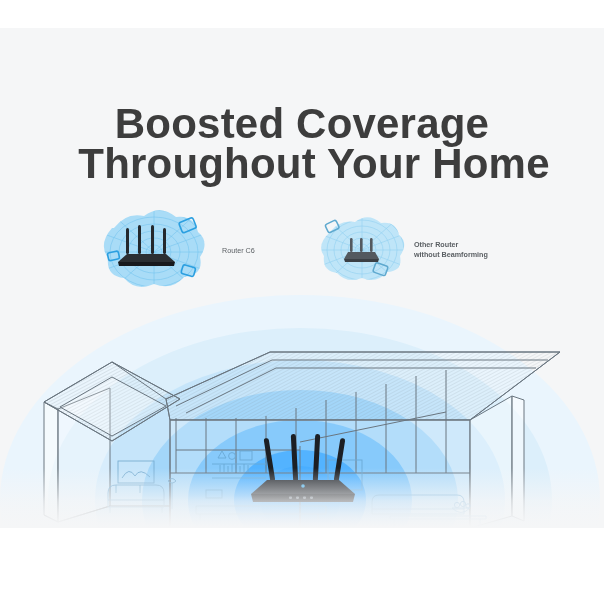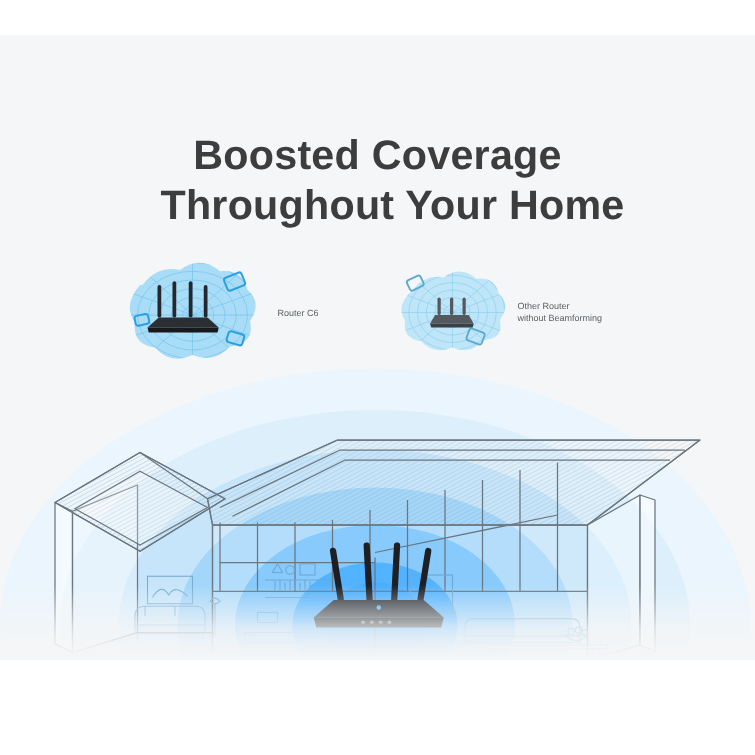--- a/index.html
+++ b/index.html
@@ -7,27 +7,27 @@
        font-family:"Liberation Sans","DejaVu Sans",sans-serif;}
 
   #stage{position:relative;width:604px;height:604px;background:#ffffff;}
 
   
   .panel{position:absolute;left:0;top:28px;width:604px;height:500px;
          background:#f5f6f7;overflow:hidden;}
 
   
   .headline{position:absolute;left:0;top:76px;width:604px;text-align:center;
-            color:#3d3d3d;font-size:33px;font-weight:700;line-height:40px;
+            color:#3d3d3d;font-size:42px;font-weight:700;line-height:40px;
             letter-spacing:.2px;z-index:40;}
   .headline .l2{display:block;padding-left:24px;}
   .cmp-lbl{position:absolute;color:#5a5f63;font-size:7.2px;line-height:9.5px;
            white-space:pre-line;}
   .lbl-a{left:222px;top:218px;}
-  .lbl-b{left:414px;top:212px;}
+  .lbl-b{left:414px;top:212px;font-weight:bold;}
 
   .mini{position:absolute;}
   .mini svg{display:block;}
 
   
   .scene{position:absolute;left:0;top:250px;width:604px;height:278px;}
   .scene svg{display:block;}
 
   
   .router-main{position:absolute;left:243px;top:404px;z-index:36;}

